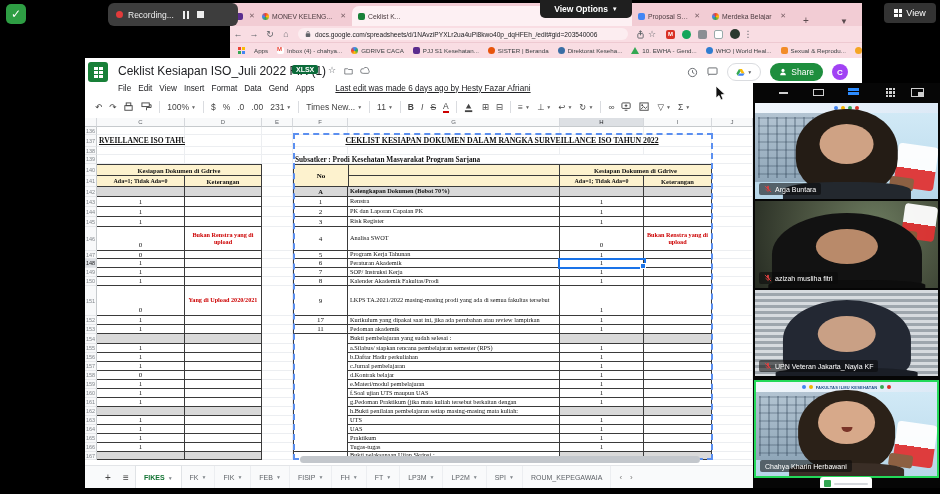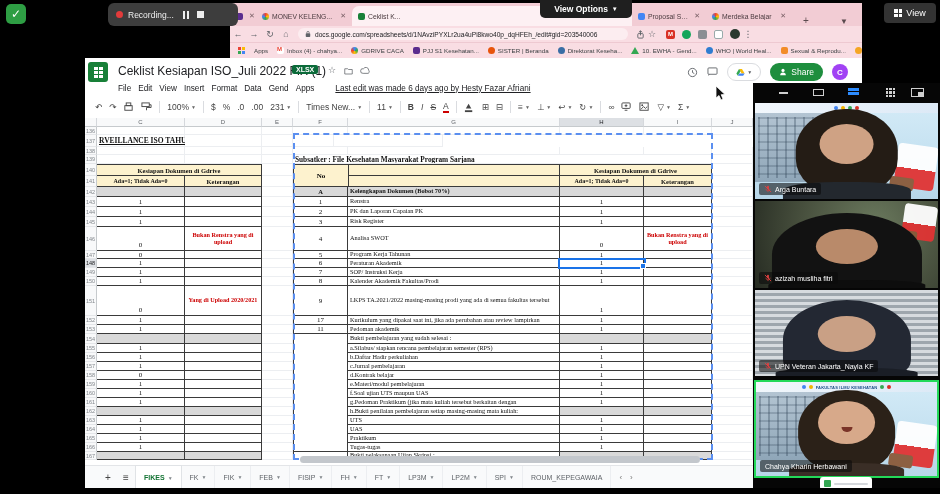--- a/index.html
+++ b/index.html
@@ -485,41 +485,42 @@
           <div class="gc pc" style="width: 41px;"></div>
           <div class="gc pc" style="width: 109px;"></div>
         </div>
         <div class="grow" style="height: 12px;">
           <div class="gc rh" style="width: 12px;">137</div>
           <div class="gc pc ovis" style="width: 88px;">
             <span class="titleL">RVEILLANCE ISO TAHUN 2022</span>
           </div>
           <div class="gc pc" style="width: 77px;"></div>
           <div class="gc pc" style="width: 31px;"></div>
+          <div class="gc pc titleM" style="width: 419px;">CEKLIST KESIAPAN DOKUMEN DALAM RANGKA SURVEILLANCE ISO TAHUN 2022</div>
           <div class="gc pc" style="width: 41px;"></div>
           <div class="gc pc" style="width: 109px;"></div>
         </div>
         <div class="grow" style="height: 8px;">
           <div class="gc rh" style="width: 12px;">138</div>
           <div class="gc pc" style="width: 88px;"></div>
           <div class="gc pc" style="width: 77px;"></div>
           <div class="gc pc" style="width: 31px;"></div>
           <div class="gc pc" style="width: 55px;"></div>
           <div class="gc pc" style="width: 212px;"></div>
           <div class="gc pc" style="width: 84px;"></div>
           <div class="gc pc" style="width: 68px;"></div>
           <div class="gc pc" style="width: 41px;"></div>
           <div class="gc pc" style="width: 109px;"></div>
         </div>
         <div class="grow" style="height: 9px;">
           <div class="gc rh" style="width: 12px;">139</div>
           <div class="gc pc" style="width: 88px;"></div>
           <div class="gc pc" style="width: 77px;"></div>
           <div class="gc pc" style="width: 31px;"></div>
-          <div class="gc pc subsk" style="width: 419px;">Subsatker : File Kesehatan Masyarakat Program Sarjana</div>
+          <div class="gc pc subsk" style="width: 419px;">Subsatker : Prodi Kesehatan Masyarakat Program Sarjana</div>
           <div class="gc pc" style="width: 41px;"></div>
           <div class="gc pc" style="width: 109px;"></div>
         </div>
         <div class="grow" style="height: 12px;">
           <div class="gc rh" style="width: 12px;">140</div>
           <div class="gc ltc bt cream bold ctr" style="width: 165px;">Kesiapan Dokumen di Gdrive</div>
           <div class="gc pc" style="width: 31px;"></div>
           <div class="gc mtc first bt cream" style="width: 55px;"></div>
           <div class="gc mtc bt cream" style="width: 212px;"></div>
           <div class="gc mtc bt cream bold ctr" style="width: 152px;">Kesiapan Dokumen di Gdrive</div>

